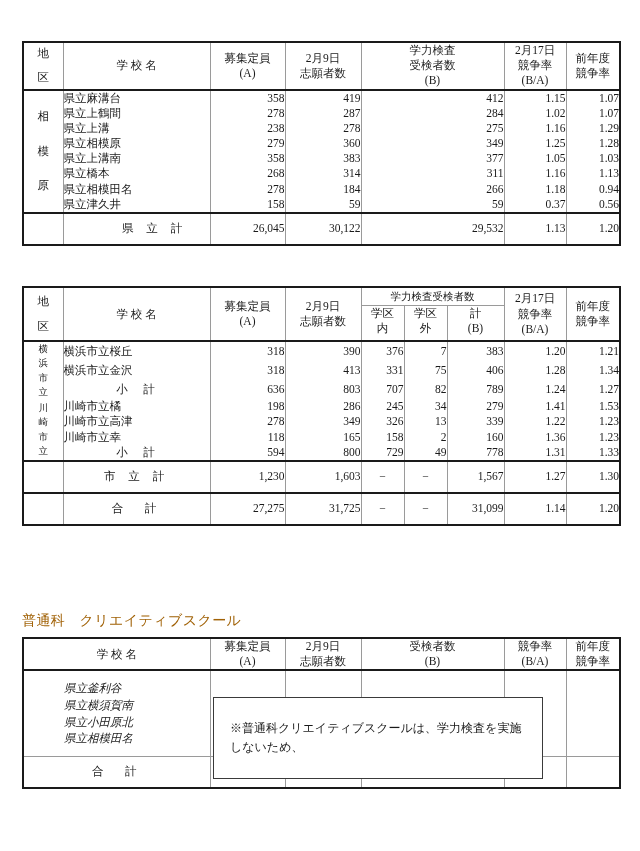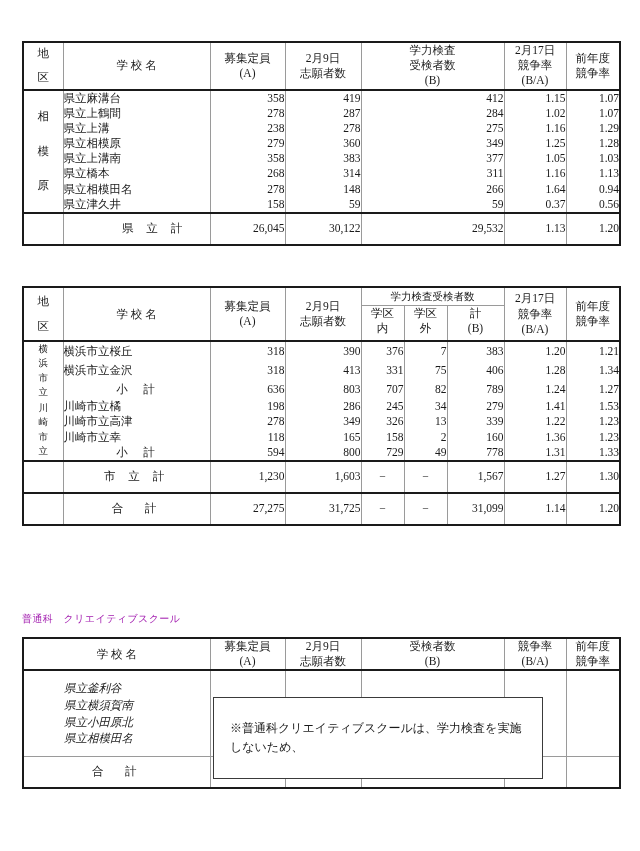--- a/index.html
+++ b/index.html
@@ -109,22 +109,22 @@
     position: absolute;
     left: 22px;
     top: 637px;
     width: 597px;
   }
 
   .caption {
     position: absolute;
     left: 22px;
     top: 612px;
-    font-size: 10px;
-    color: #a21caf;
+    font-size: 14px;
+    color: #a16207;
     letter-spacing: 0.4px;
   }
 
   
   .notebox {
     position: absolute;
     left: 213px;
     top: 697px;
     width: 330px;
     height: 82px;
@@ -267,23 +267,23 @@
           <td class="name">県立橋本</td>
           <td class="num">268</td>
           <td class="num">314</td>
           <td class="num">311</td>
           <td class="num">1.16</td>
           <td class="num nb-r">1.13</td>
         </tr>
         <tr class="rowgroup">
           <td class="name">県立相模田名</td>
           <td class="num">278</td>
-          <td class="num">148</td>
+          <td class="num">184</td>
           <td class="num">266</td>
-          <td class="num">1.64</td>
+          <td class="num">1.18</td>
           <td class="num nb-r">0.94</td>
         </tr>
         <tr class="rowgroup">
           <td class="name">県立津久井</td>
           <td class="num">158</td>
           <td class="num">59</td>
           <td class="num">59</td>
           <td class="num">0.37</td>
           <td class="num nb-r">0.56</td>
         </tr>

